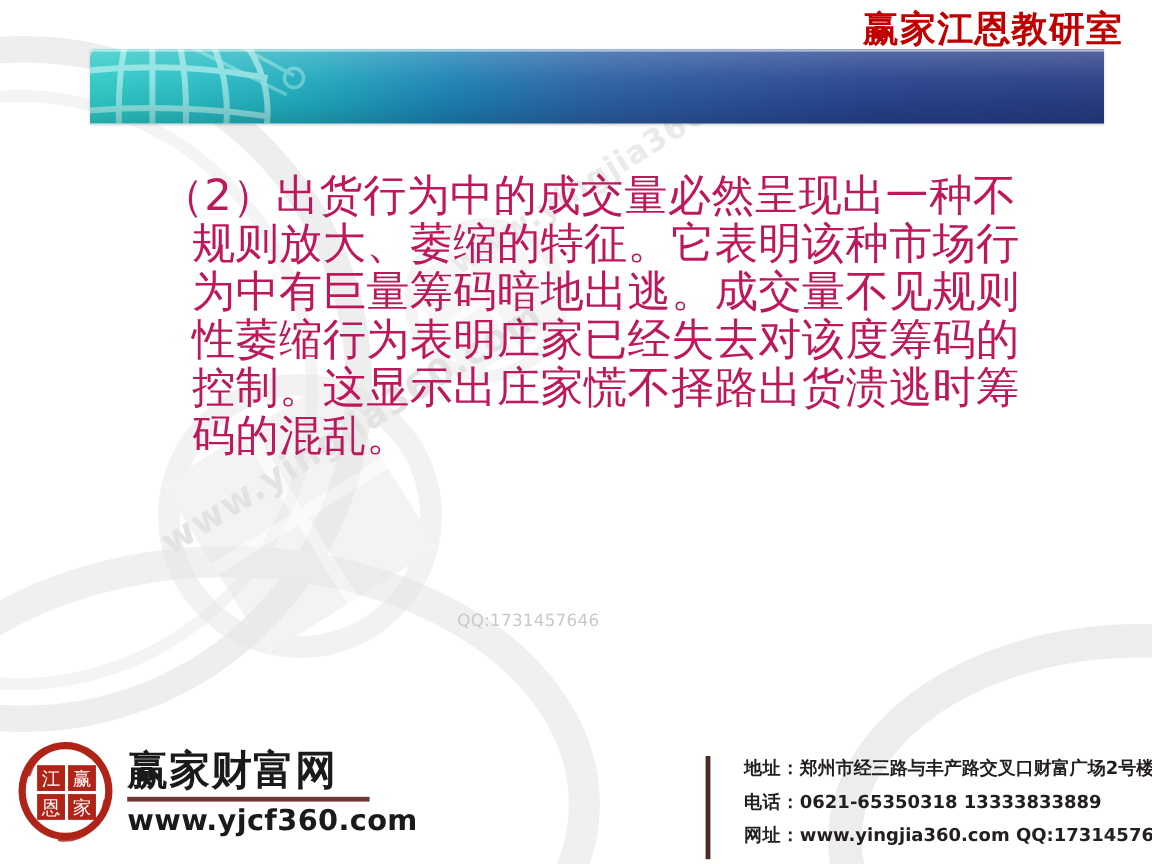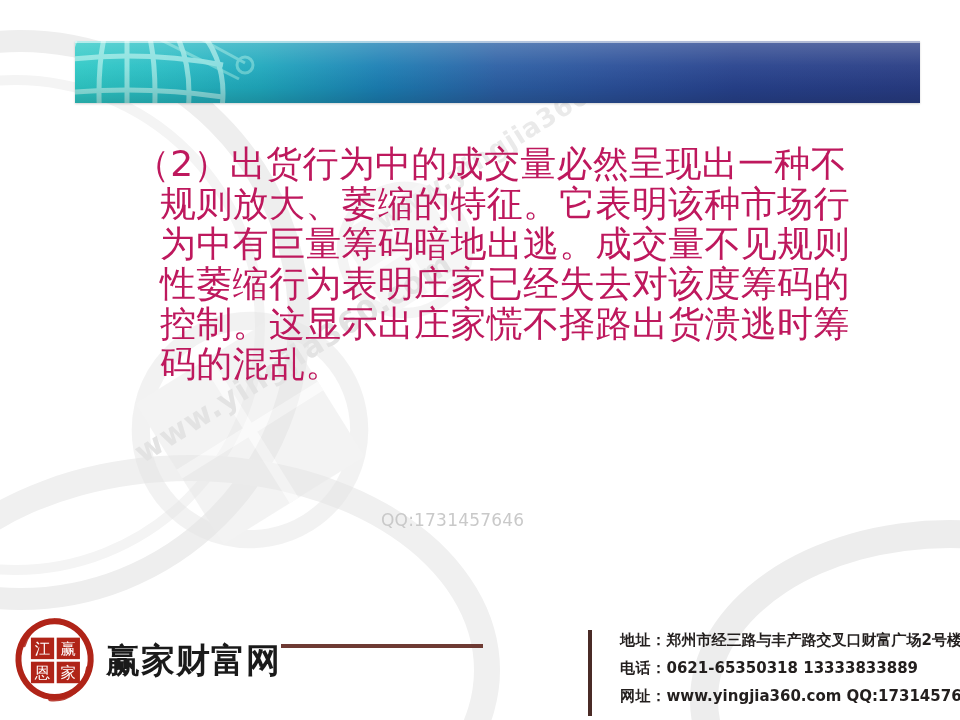--- a/index.html
+++ b/index.html
@@ -200,21 +200,21 @@
   .para .lead {
     margin-left: -26px;
   }
 
   .qq-note {
     position: absolute;
     left: 381px;
     top: 510px;
     z-index: 4;
     color: #c9c9c9;
-    font-size: 17px;
+    font-size: 14px;
     font-family: "DejaVu Sans", "Liberation Sans", sans-serif;
     letter-spacing: 0.2px;
   }
 
   
   .footer {
     position: absolute;
     left: 0;
     bottom: 0;
     width: 960px;
@@ -225,21 +225,21 @@
     position: absolute;
     left: 12px;
     top: 12px;
     display: flex;
     align-items: center;
   }
   .seal-mark { width: 86px; height: 92px; flex: none; }
   .brand-block {
     margin-left: 8px;
     display: flex;
-    flex-direction: row;
+    flex-direction: column;
     justify-content: center;
   }
   .brand-cn {
     font-family: "DejaVu Sans", "Liberation Sans", sans-serif;
     font-weight: bold;
     font-size: 34px;
     line-height: 38px;
     color: #1a1a1a;
     letter-spacing: 1px;
   }
@@ -283,20 +283,21 @@
 </head>
 <body>
 
 <div id="slide">
 
   <div class="bg-swoosh-outer"></div>
   <div class="bg-swoosh-inner"></div>
   <div class="bg-swoosh-lower"></div>
   <div class="bg-swoosh-right"></div>
 
+  <div class="header-title">赢家江恩教研室</div>
 
   <div class="banner">
     <svg class="banner-globe" viewBox="0 0 240 150">
       <g fill="none" stroke="#bff5ef" stroke-width="5" opacity="0.75">
         <ellipse cx="78" cy="88" rx="96" ry="96"></ellipse>
         <ellipse cx="78" cy="88" rx="62" ry="96"></ellipse>
         <ellipse cx="78" cy="88" rx="28" ry="96"></ellipse>
         <line x1="78" y1="-8" x2="78" y2="184"></line>
         <path d="M -18 60 Q 78 42 174 60"></path>
         <path d="M -18 92 Q 78 78 174 92"></path>
@@ -357,20 +358,21 @@
         <rect x="22" y="55" width="27" height="25" fill="#B02418"></rect>
         <rect x="52" y="55" width="27" height="25" fill="#B02418"></rect>
         <text x="35.5" y="46" font-family="DejaVu Serif, Liberation Serif, serif" font-size="18" fill="#ffffff" text-anchor="middle">江</text>
         <text x="65.5" y="46" font-family="DejaVu Serif, Liberation Serif, serif" font-size="18" fill="#ffffff" text-anchor="middle">赢</text>
         <text x="35.5" y="74" font-family="DejaVu Serif, Liberation Serif, serif" font-size="18" fill="#ffffff" text-anchor="middle">恩</text>
         <text x="65.5" y="74" font-family="DejaVu Serif, Liberation Serif, serif" font-size="18" fill="#ffffff" text-anchor="middle">家</text>
       </svg>
       <div class="brand-block">
         <div class="brand-cn">赢家财富网</div>
         <div class="brand-rule"></div>
+        <div class="brand-url">www.yjcf360.com</div>
       </div>
     </div>
 
     <div class="footer-divider"></div>
 
     <div class="footer-contact">
       <span class="row">
         <span class="lbl">地址：</span><span>郑州市经三路与丰产路交叉口财富广场2号楼4楼C户</span>
       </span>
       <span class="row">

